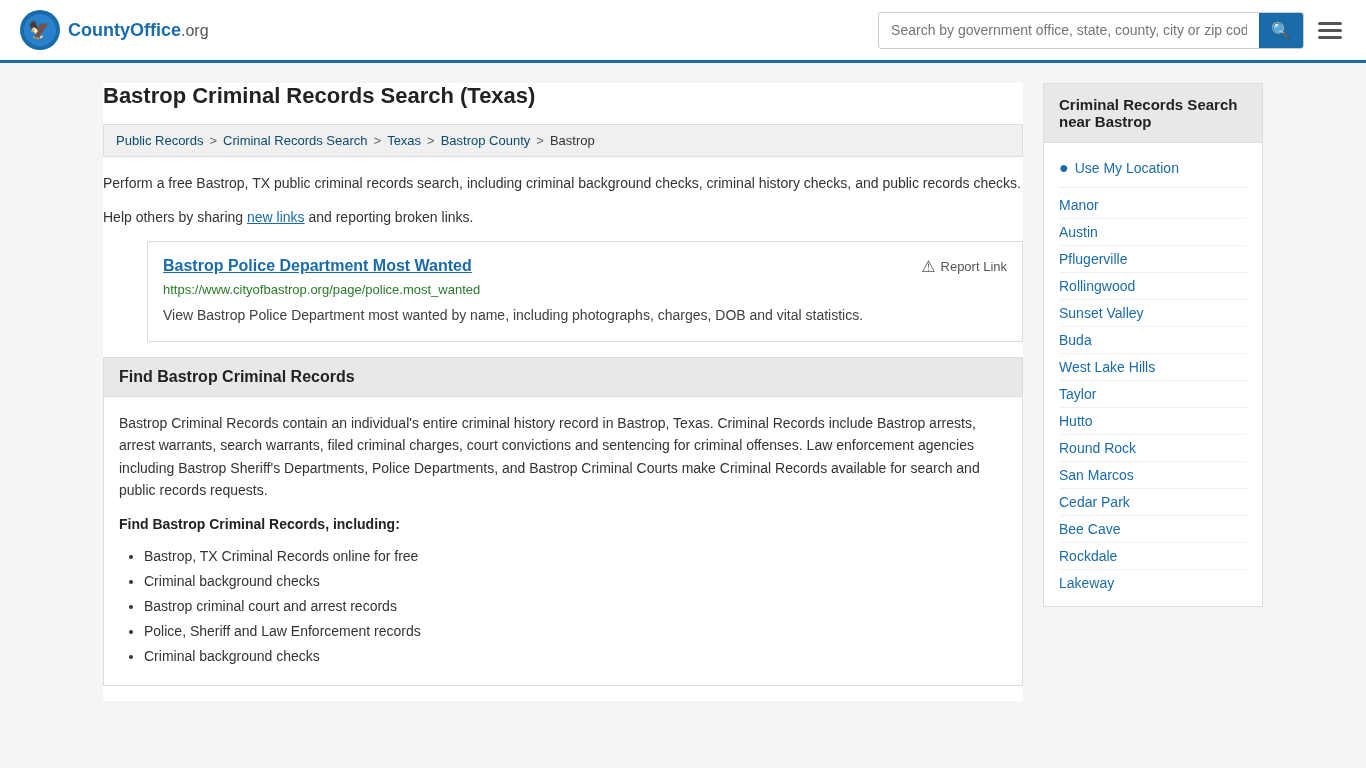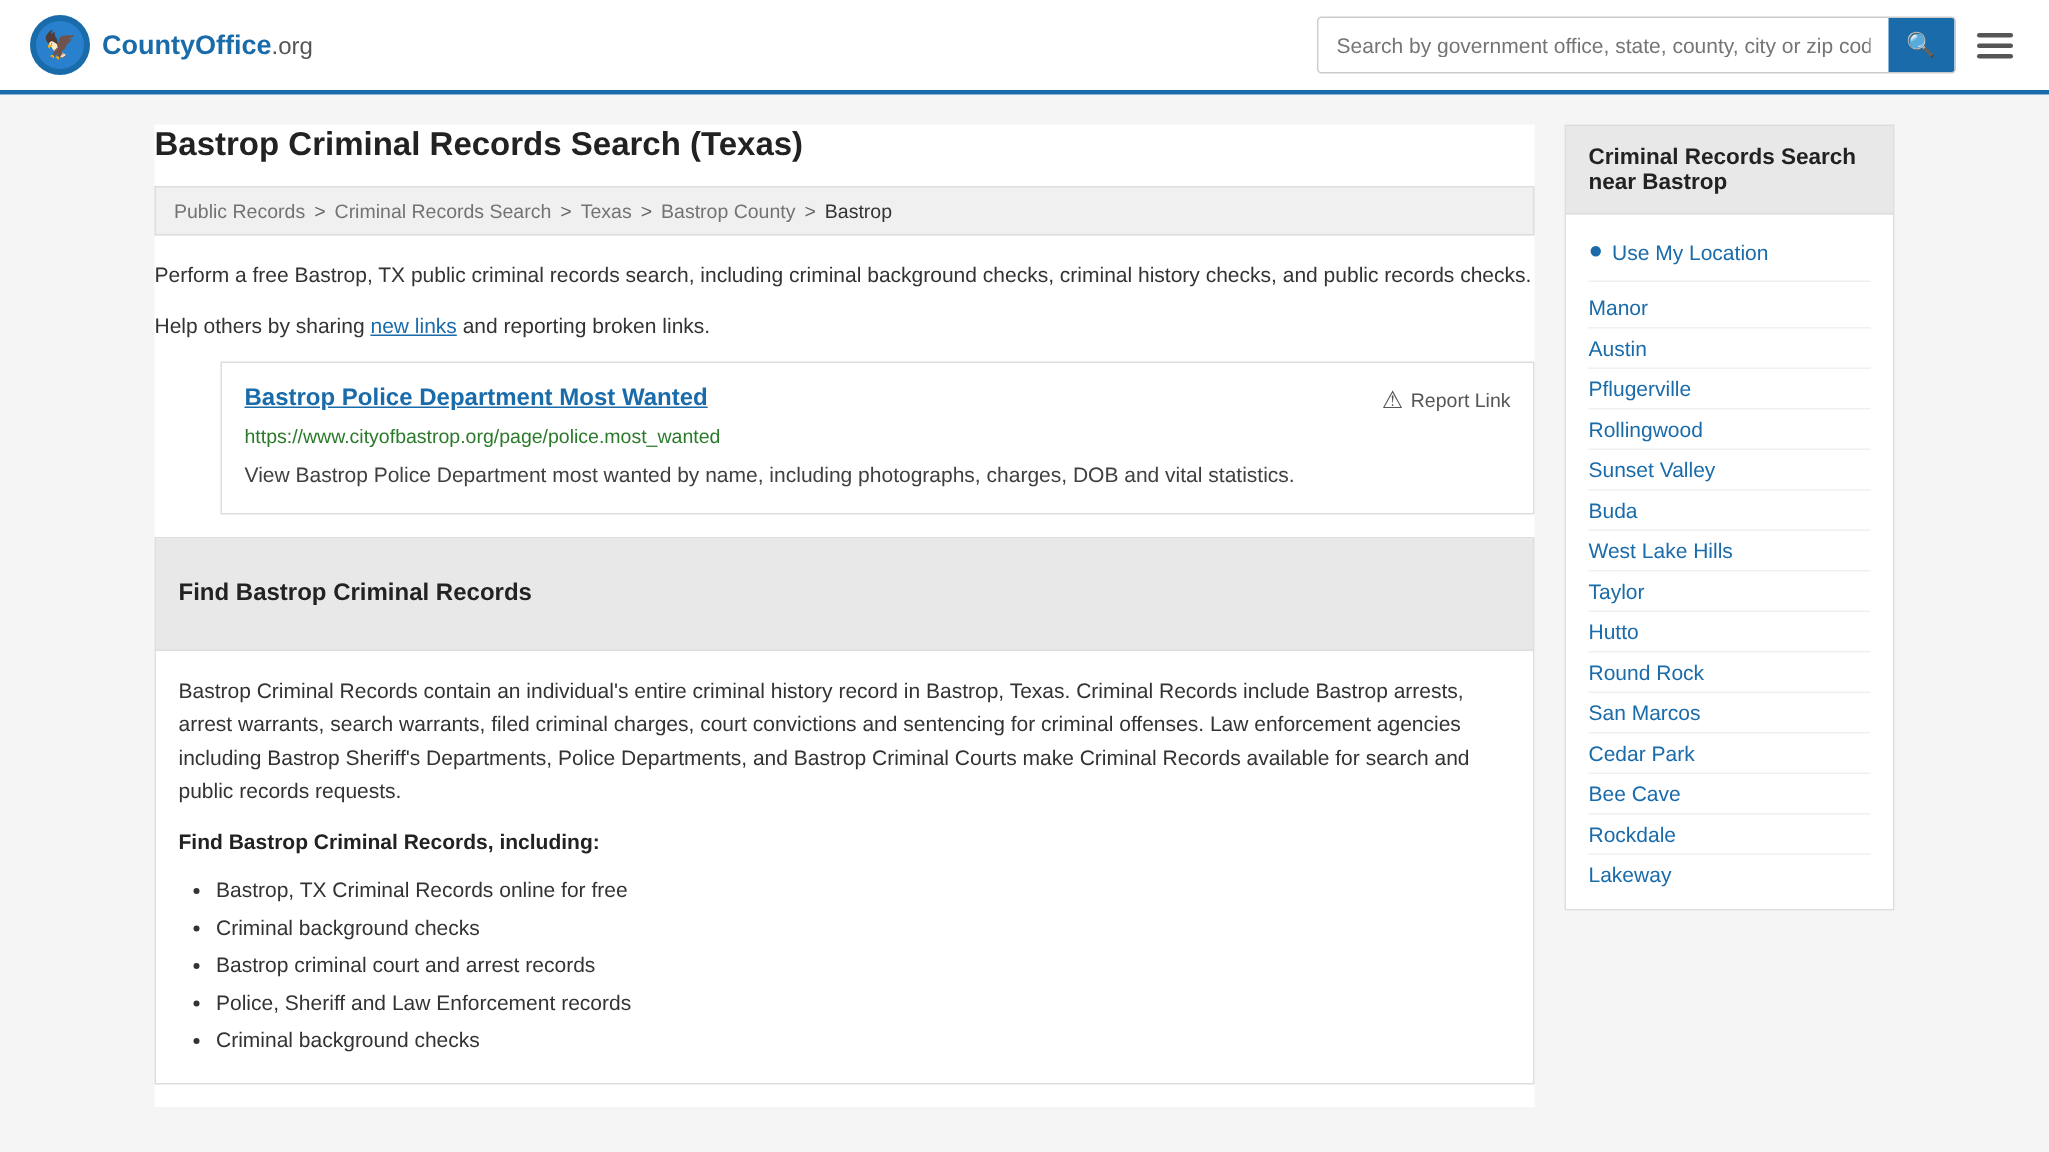--- a/index.html
+++ b/index.html
@@ -97,21 +97,21 @@
       border: 1px solid #ddd;
       padding: 8px 12px;
       font-size: 13px;
       margin-bottom: 15px;
       display: flex;
       align-items: center;
       flex-wrap: wrap;
       gap: 4px;
     }
     .breadcrumb a {
-      color: #737373;
+      color: #0c4a6e;
       text-decoration: none;
     }
     .breadcrumb .sep {
       color: #666;
       margin: 0 2px;
     }
     .breadcrumb .current {
       color: #333;
     }
 
@@ -171,21 +171,21 @@
     }
 
     
     .section {
       border: 1px solid #ddd;
       margin-bottom: 15px;
       background: #fff;
     }
     .section-header {
       background: #e8e8e8;
-      padding: 28px 15px;
+      padding: 10px 15px;
       font-size: 16px;
       font-weight: bold;
       color: #222;
       border-bottom: 1px solid #ddd;
     }
     .section-body {
       padding: 15px;
     }
     .section-body p {
       font-size: 14px;

